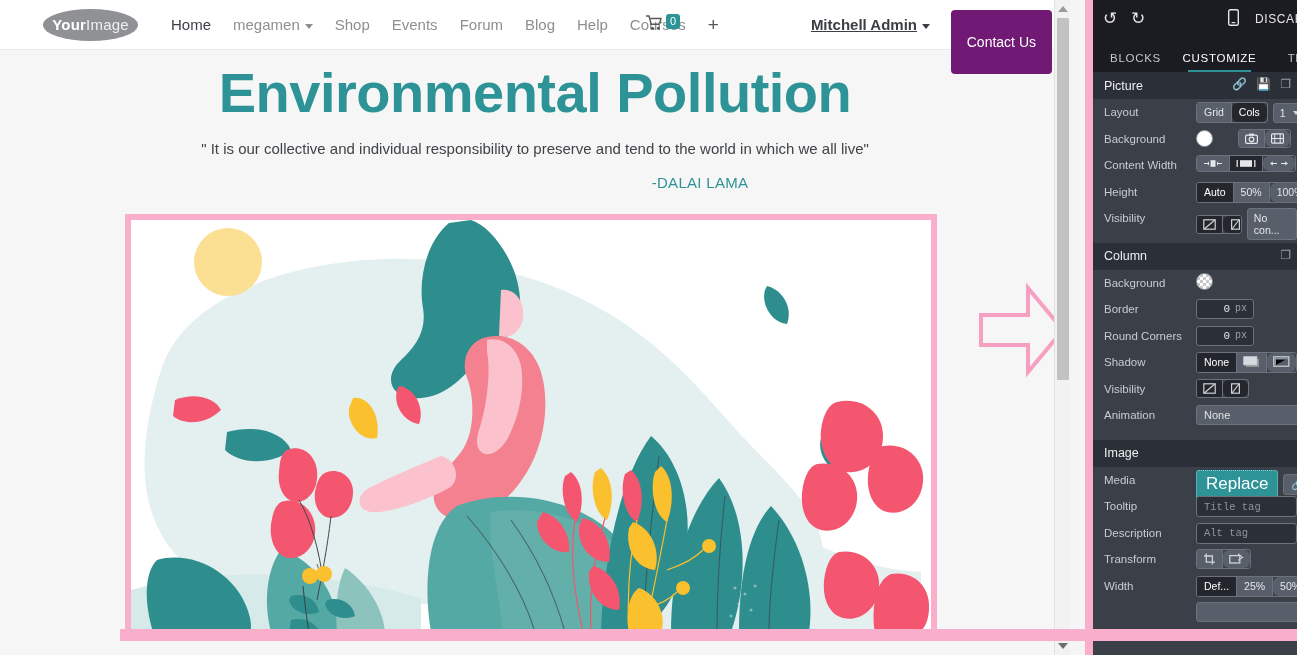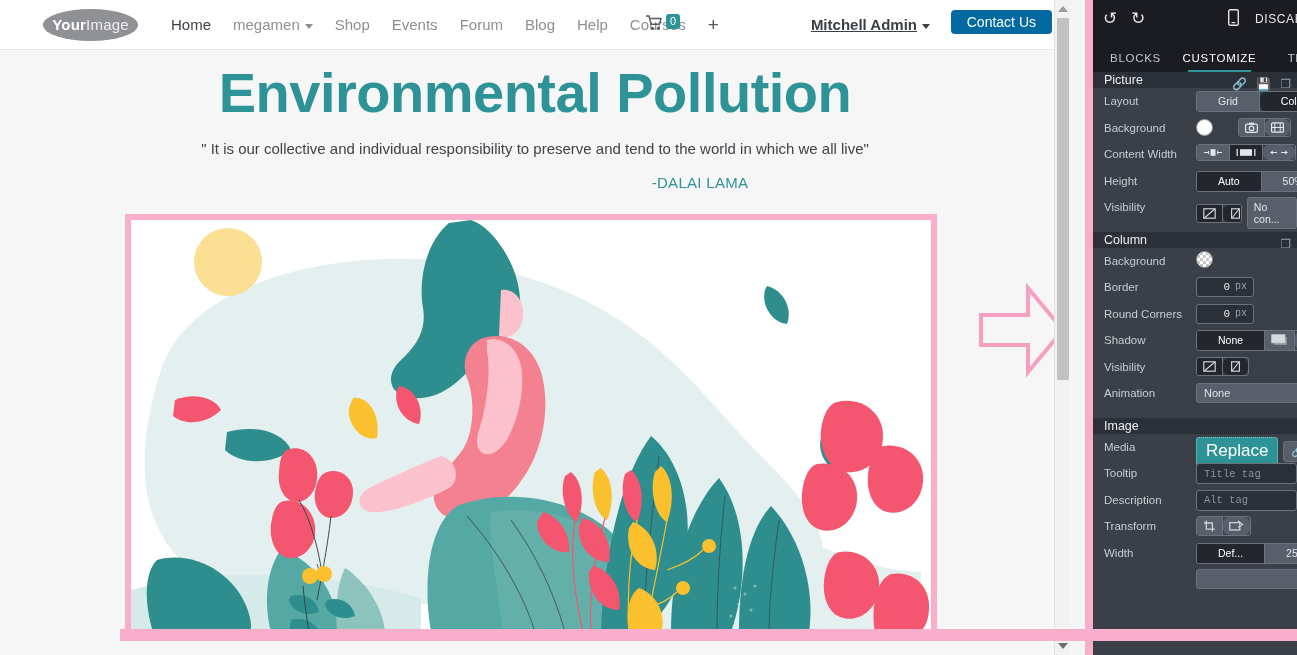--- a/index.html
+++ b/index.html
@@ -30,22 +30,22 @@
            border-top:5px solid #8d8f92; vertical-align:middle; }
   .plus { font-size:19px; color:#55585c; padding:0 11px; line-height:50px; }
 
   .cart { position:absolute; left:645px; top:14px; display:flex; align-items:flex-start; gap:2px; }
   .cart .badge { background:#2e9396; color:#fff; font-size:11px; border-radius:3px;
                  padding:1px 4px; line-height:13px; }
 
   .user { position:absolute; right:140px; top:0; line-height:50px; font-size:15px;
           color:#3b3f44; font-weight:600; white-space:nowrap;text-decoration:underline; }
   .user .caret { border-top-color:#3b3f44; }
-  .contact-btn { position:absolute; right:18px; top:10px; background:#0369a1; color:#fff;
-                 font-size:14px; border:none; border-radius:4px; padding:4px 16px; cursor:pointer; }
+  .contact-btn { position:absolute; right:18px; top:10px; background:#701a75; color:#fff;
+                 font-size:14px; border:none; border-radius:4px; padding:24px 16px; cursor:pointer; }
 
   
   .hero { text-align:center; padding-top:6px; }
   .hero h1 { font-size:56px; color:#2e9396; font-weight:700; letter-spacing:-.5px;
              line-height:74px; }
   .hero .quote { font-size:15px; color:#3f4347; margin-top:10px; }
   .hero .author { font-size:15px; color:#2e9396; margin-top:17px; margin-left:330px;
                   letter-spacing:.3px; }
 
   
@@ -82,32 +82,32 @@
 
   .ptabs { height:34px; background:#1b1b22; display:flex; align-items:flex-end; }
   .ptab { flex:0 0 auto; font-size:11.5px; color:#c4c6ca; letter-spacing:.7px;
           padding:0 0 8px 0; text-align:center; position:relative; }
   .ptab.t0 { width:85px; }
   .ptab.t1 { width:83px; color:#fff; }
   .ptab.t2 { width:70px; }
   .ptab.active::after { content:""; position:absolute; left:10px; right:10px; bottom:0;
                         height:2.5px; background:#2e9396; }
 
-  .sec-head { height:16px; background:#2b2f37; display:flex; align-items:center;
+  .sec-head { height:27px; background:#2b2f37; display:flex; align-items:center;
               padding:0 8px 0 11px; position:relative; }
   .sec-head .t { font-size:12.5px; color:#eceef0; }
   .sec-head .icons { position:absolute; right:6px; top:5px; display:flex; gap:9px;
                      color:#9aa0a8; font-size:12px; }
 
   .row { height:26.5px; display:flex; align-items:center; padding-left:11px; position:relative; }
   .row .lab { font-size:11.5px; color:#c8ccd2; width:78px; flex:0 0 78px; }
   .ctl { position:absolute; left:103px; top:3px; display:flex; align-items:center; gap:5px; }
 
   .bgrp { display:flex; border:1px solid #6c727c; border-radius:3px; overflow:hidden; }
-  .bgrp .b { font-size:10.5px; color:#e4e6e9; background:#585f6a; padding:3px 21px;
+  .bgrp .b { font-size:10.5px; color:#e4e6e9; background:#585f6a; padding:3px 7px;
              border-right:1px solid #6c727c; line-height:13px; white-space:nowrap; }
   .bgrp .b:last-child { border-right:none;border-radius:6px; }
   .bgrp .b.on { background:#23262c; color:#fff; }
   .bgrp .b.icn { background:#585f6a; padding:3px 6px; }
   .bgrp .b.icn.on { background:#23262c; }
 
   .sel { border:1px solid #6c727c; border-radius:3px; background:#585f6a; color:#e4e6e9;
          font-size:10.5px; padding:3px 6px; display:flex; align-items:center; gap:7px; }
   .sel .cd { width:0;height:0;border-left:3.5px solid transparent;
              border-right:3.5px solid transparent;border-top:4px solid #d6d9dd; }

